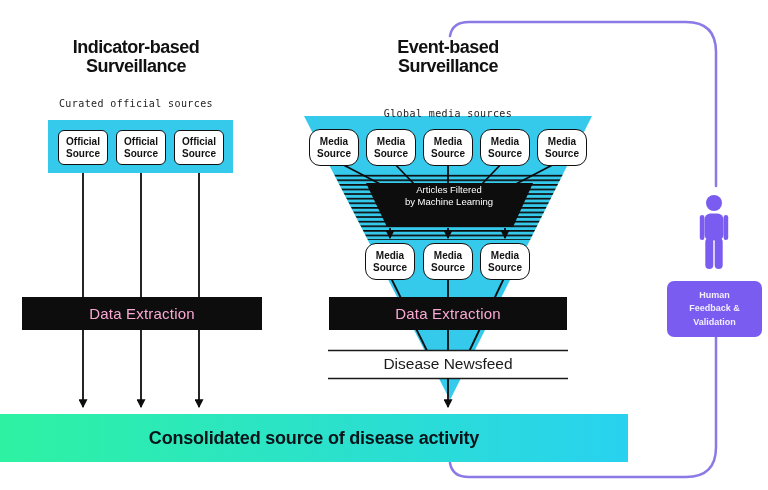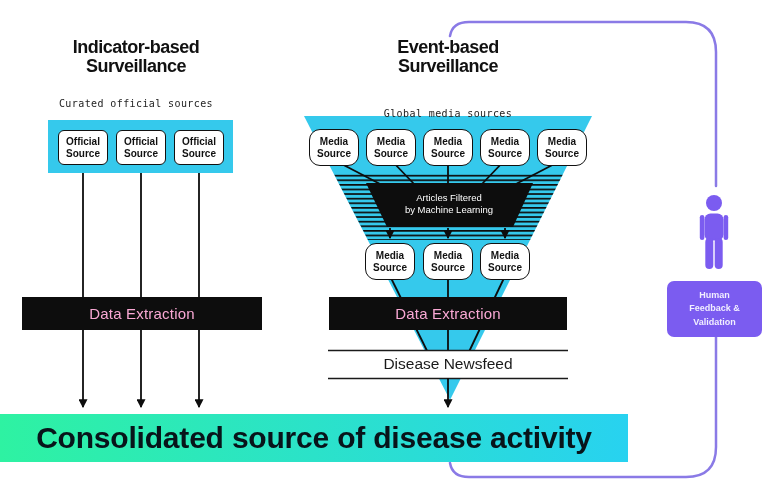--- a/index.html
+++ b/index.html
@@ -10,21 +10,21 @@
   .col-title{width:252px;text-align:center;font-size:18px;font-weight:bold;line-height:1.08;color:#111;letter-spacing:-0.5px;}
   .col-sub{width:252px;text-align:center;font-family:"DejaVu Sans Mono",monospace;font-size:10px;color:#222;letter-spacing:0.4px;}
   .src-box{width:50px;background:#fff;border:1.5px solid #111;display:flex;align-items:center;justify-content:center;text-align:center;font-size:10px;font-weight:bold;line-height:1.18;color:#111;box-sizing:border-box;}
   .official{height:35px;border-radius:6px;}
   .media{height:37px;border-radius:11px;}
   .black-bar{background:#0d0d0d;color:#f9a8d4;display:flex;align-items:center;justify-content:center;font-size:15px;letter-spacing:0.2px;}
   .cyan-rect{background:#35C9EC;}
   .filter-label{width:164px;text-align:center;color:#fff;font-size:9.5px;line-height:1.3;}
   .newsfeed{width:240px;text-align:center;font-size:15.5px;color:#1a1a1a;font-weight:500;}
   .footer-bar{background:linear-gradient(90deg,#2EF2A2 0%,#28D2F0 100%);display:flex;align-items:center;justify-content:center;}
-  .footer-text{font-size:30px;font-weight:bold;color:#08141a;letter-spacing:-0.2px;}
+  .footer-text{font-size:18px;font-weight:bold;color:#08141a;letter-spacing:-0.2px;}
   .human-box{background:#7B5CF0;border-radius:7px;color:#F1EEFF;display:flex;align-items:center;justify-content:center;text-align:center;font-size:9px;font-weight:600;line-height:1.5;}
   svg{position:absolute;left:0;top:0;z-index:1;}
 </style>
 </head>
 <body>
 
 <svg width="768" height="490" viewBox="0 0 768 490">
   <defs>
     <marker id="arrow" viewBox="0 0 8 8" refX="7" refY="4" markerWidth="9" markerHeight="9" markerUnits="userSpaceOnUse" orient="auto">
       <path d="M0,0 L8,4 L0,8 z" fill="#0d0d0d"></path>
@@ -111,21 +111,21 @@
 Source</div>
 <div class="abs src-box media prewrap z2" style="left:366px;top:129px;">Media
 Source</div>
 <div class="abs src-box media prewrap z2" style="left:423px;top:129px;">Media
 Source</div>
 <div class="abs src-box media prewrap z2" style="left:480px;top:129px;">Media
 Source</div>
 <div class="abs src-box media prewrap z2" style="left:537px;top:129px;">Media
 Source</div>
 
-<div class="abs filter-label prewrap z2" style="left:367px;top:192px;">Articles Filtered
+<div class="abs filter-label prewrap z2" style="left:367px;top:184px;">Articles Filtered
 by Machine Learning</div>
 
 <div class="abs src-box media prewrap z2" style="left:365px;top:243px;">Media
 Source</div>
 <div class="abs src-box media prewrap z2" style="left:423px;top:243px;">Media
 Source</div>
 <div class="abs src-box media prewrap z2" style="left:480px;top:243px;">Media
 Source</div>
 
 <div class="abs black-bar z2" style="left:329px;top:297px;width:238px;height:33px;">Data Extraction</div>

